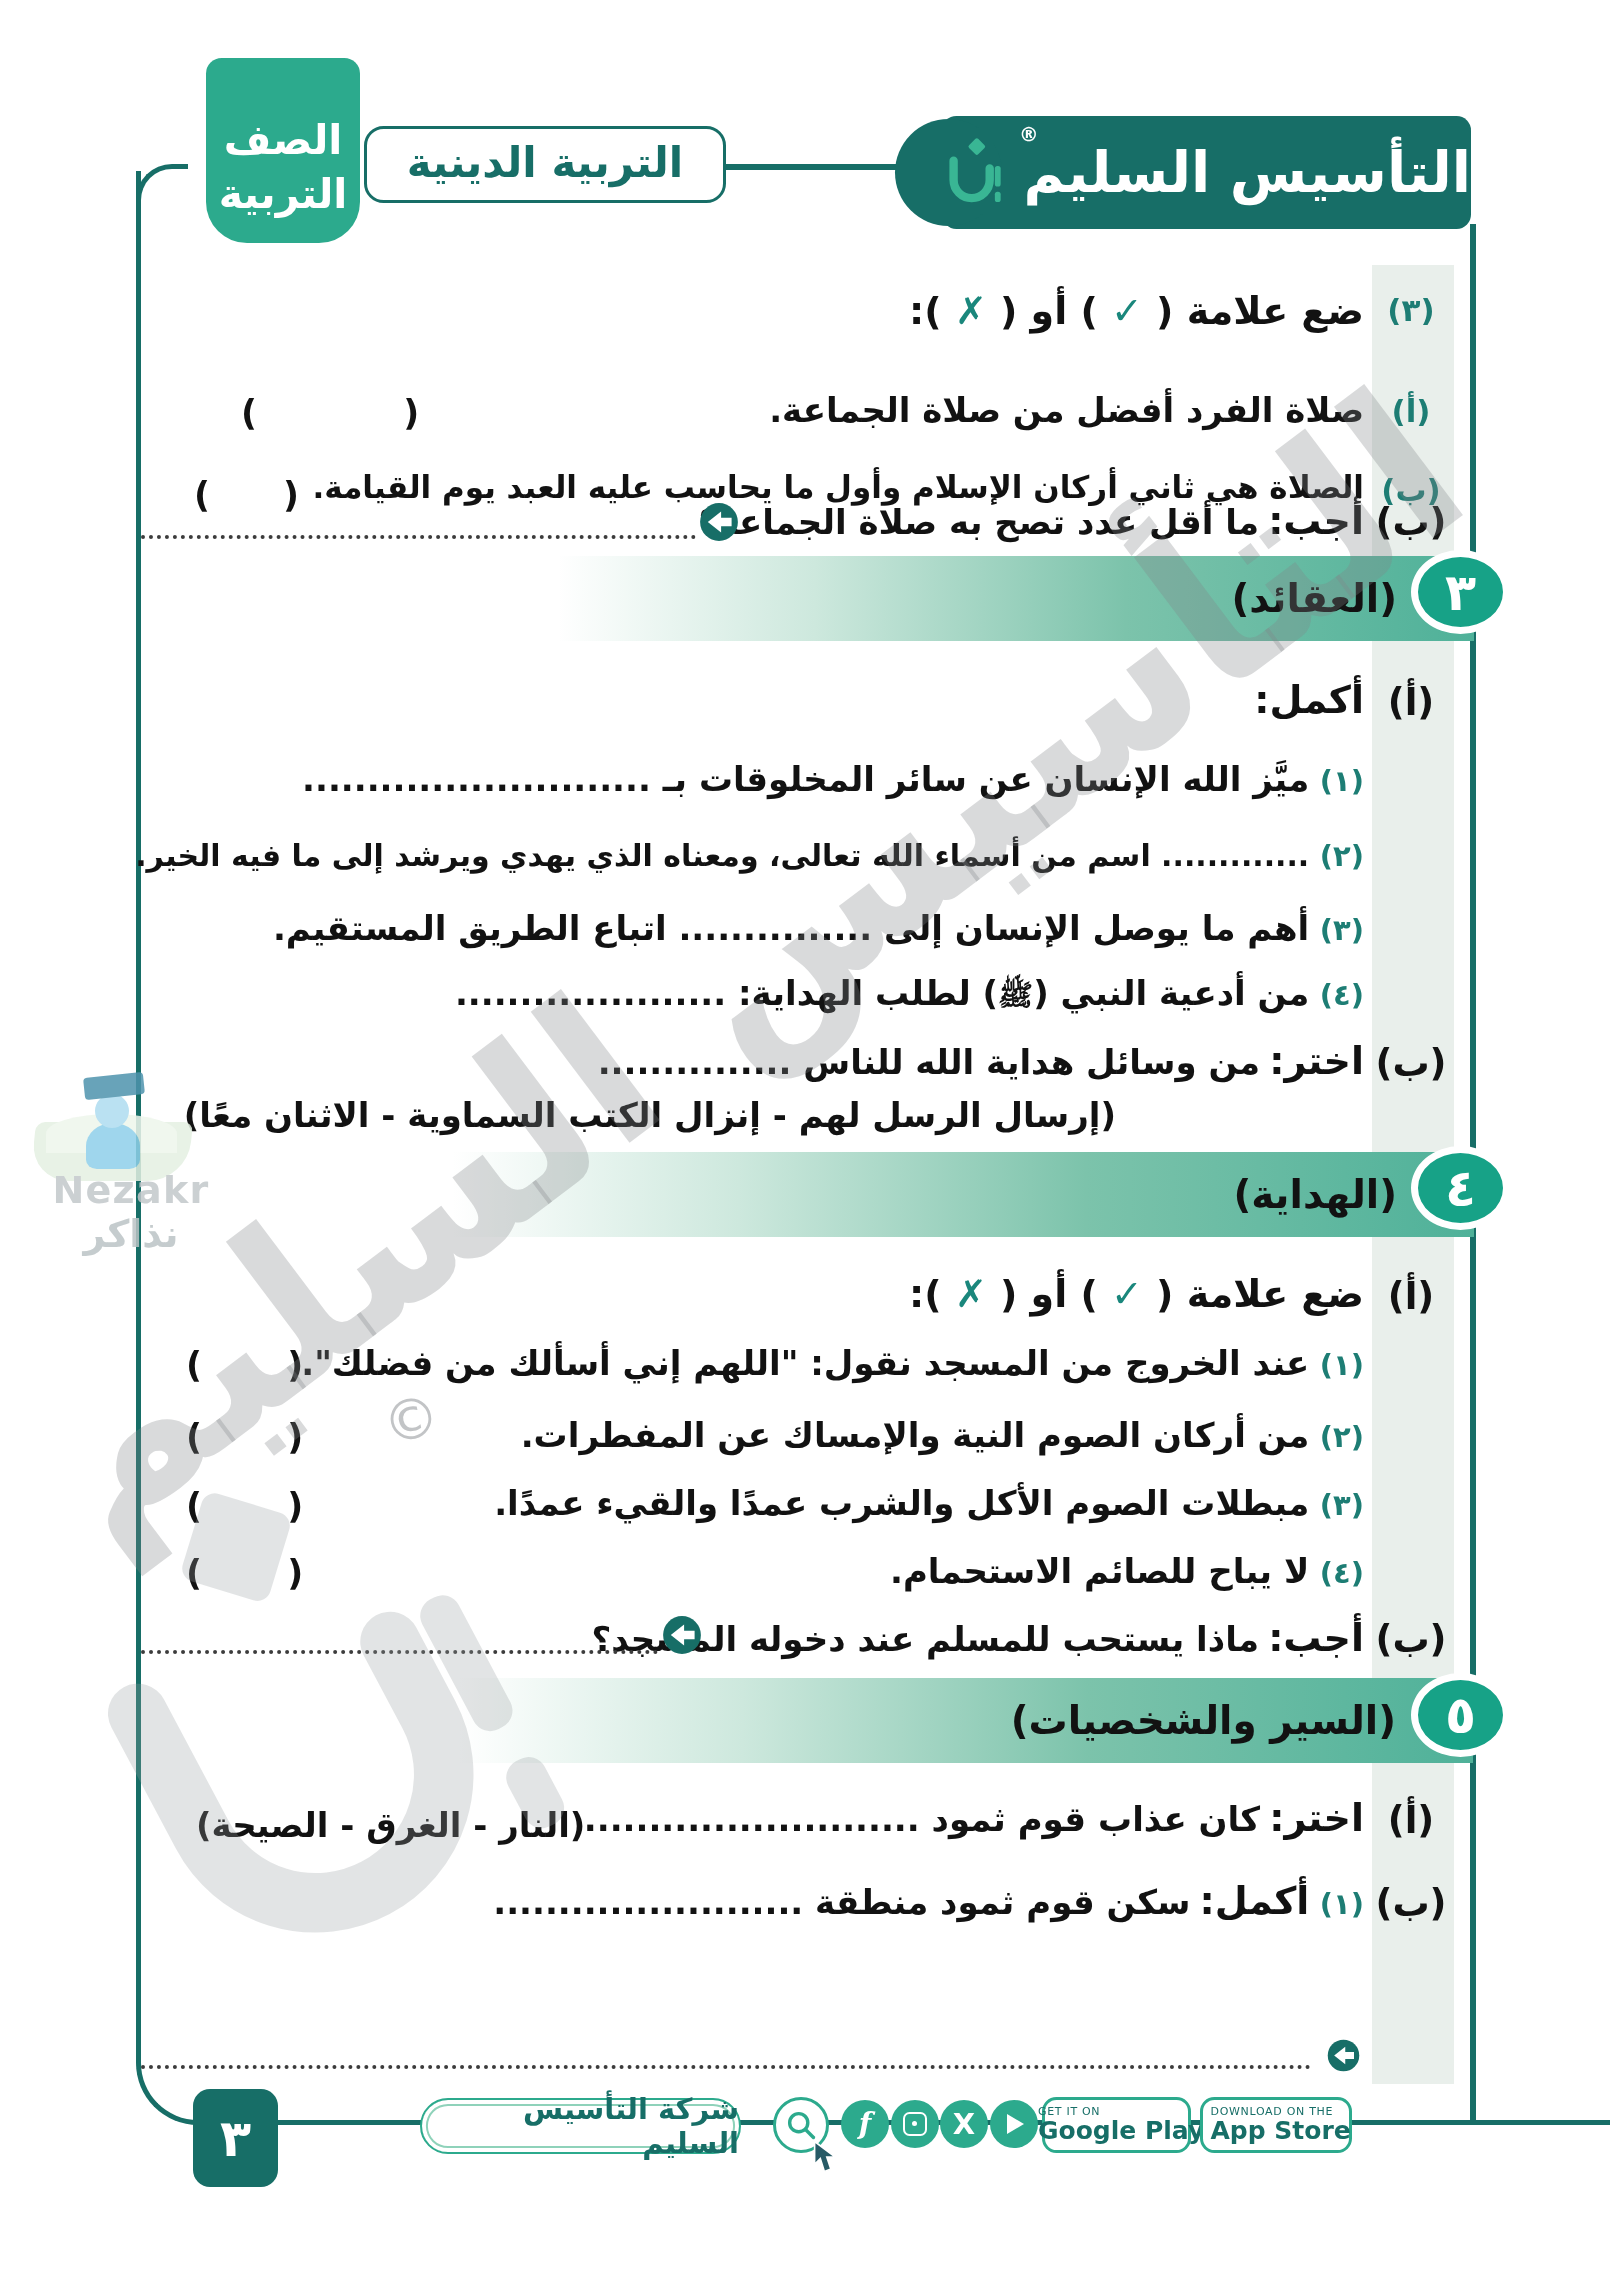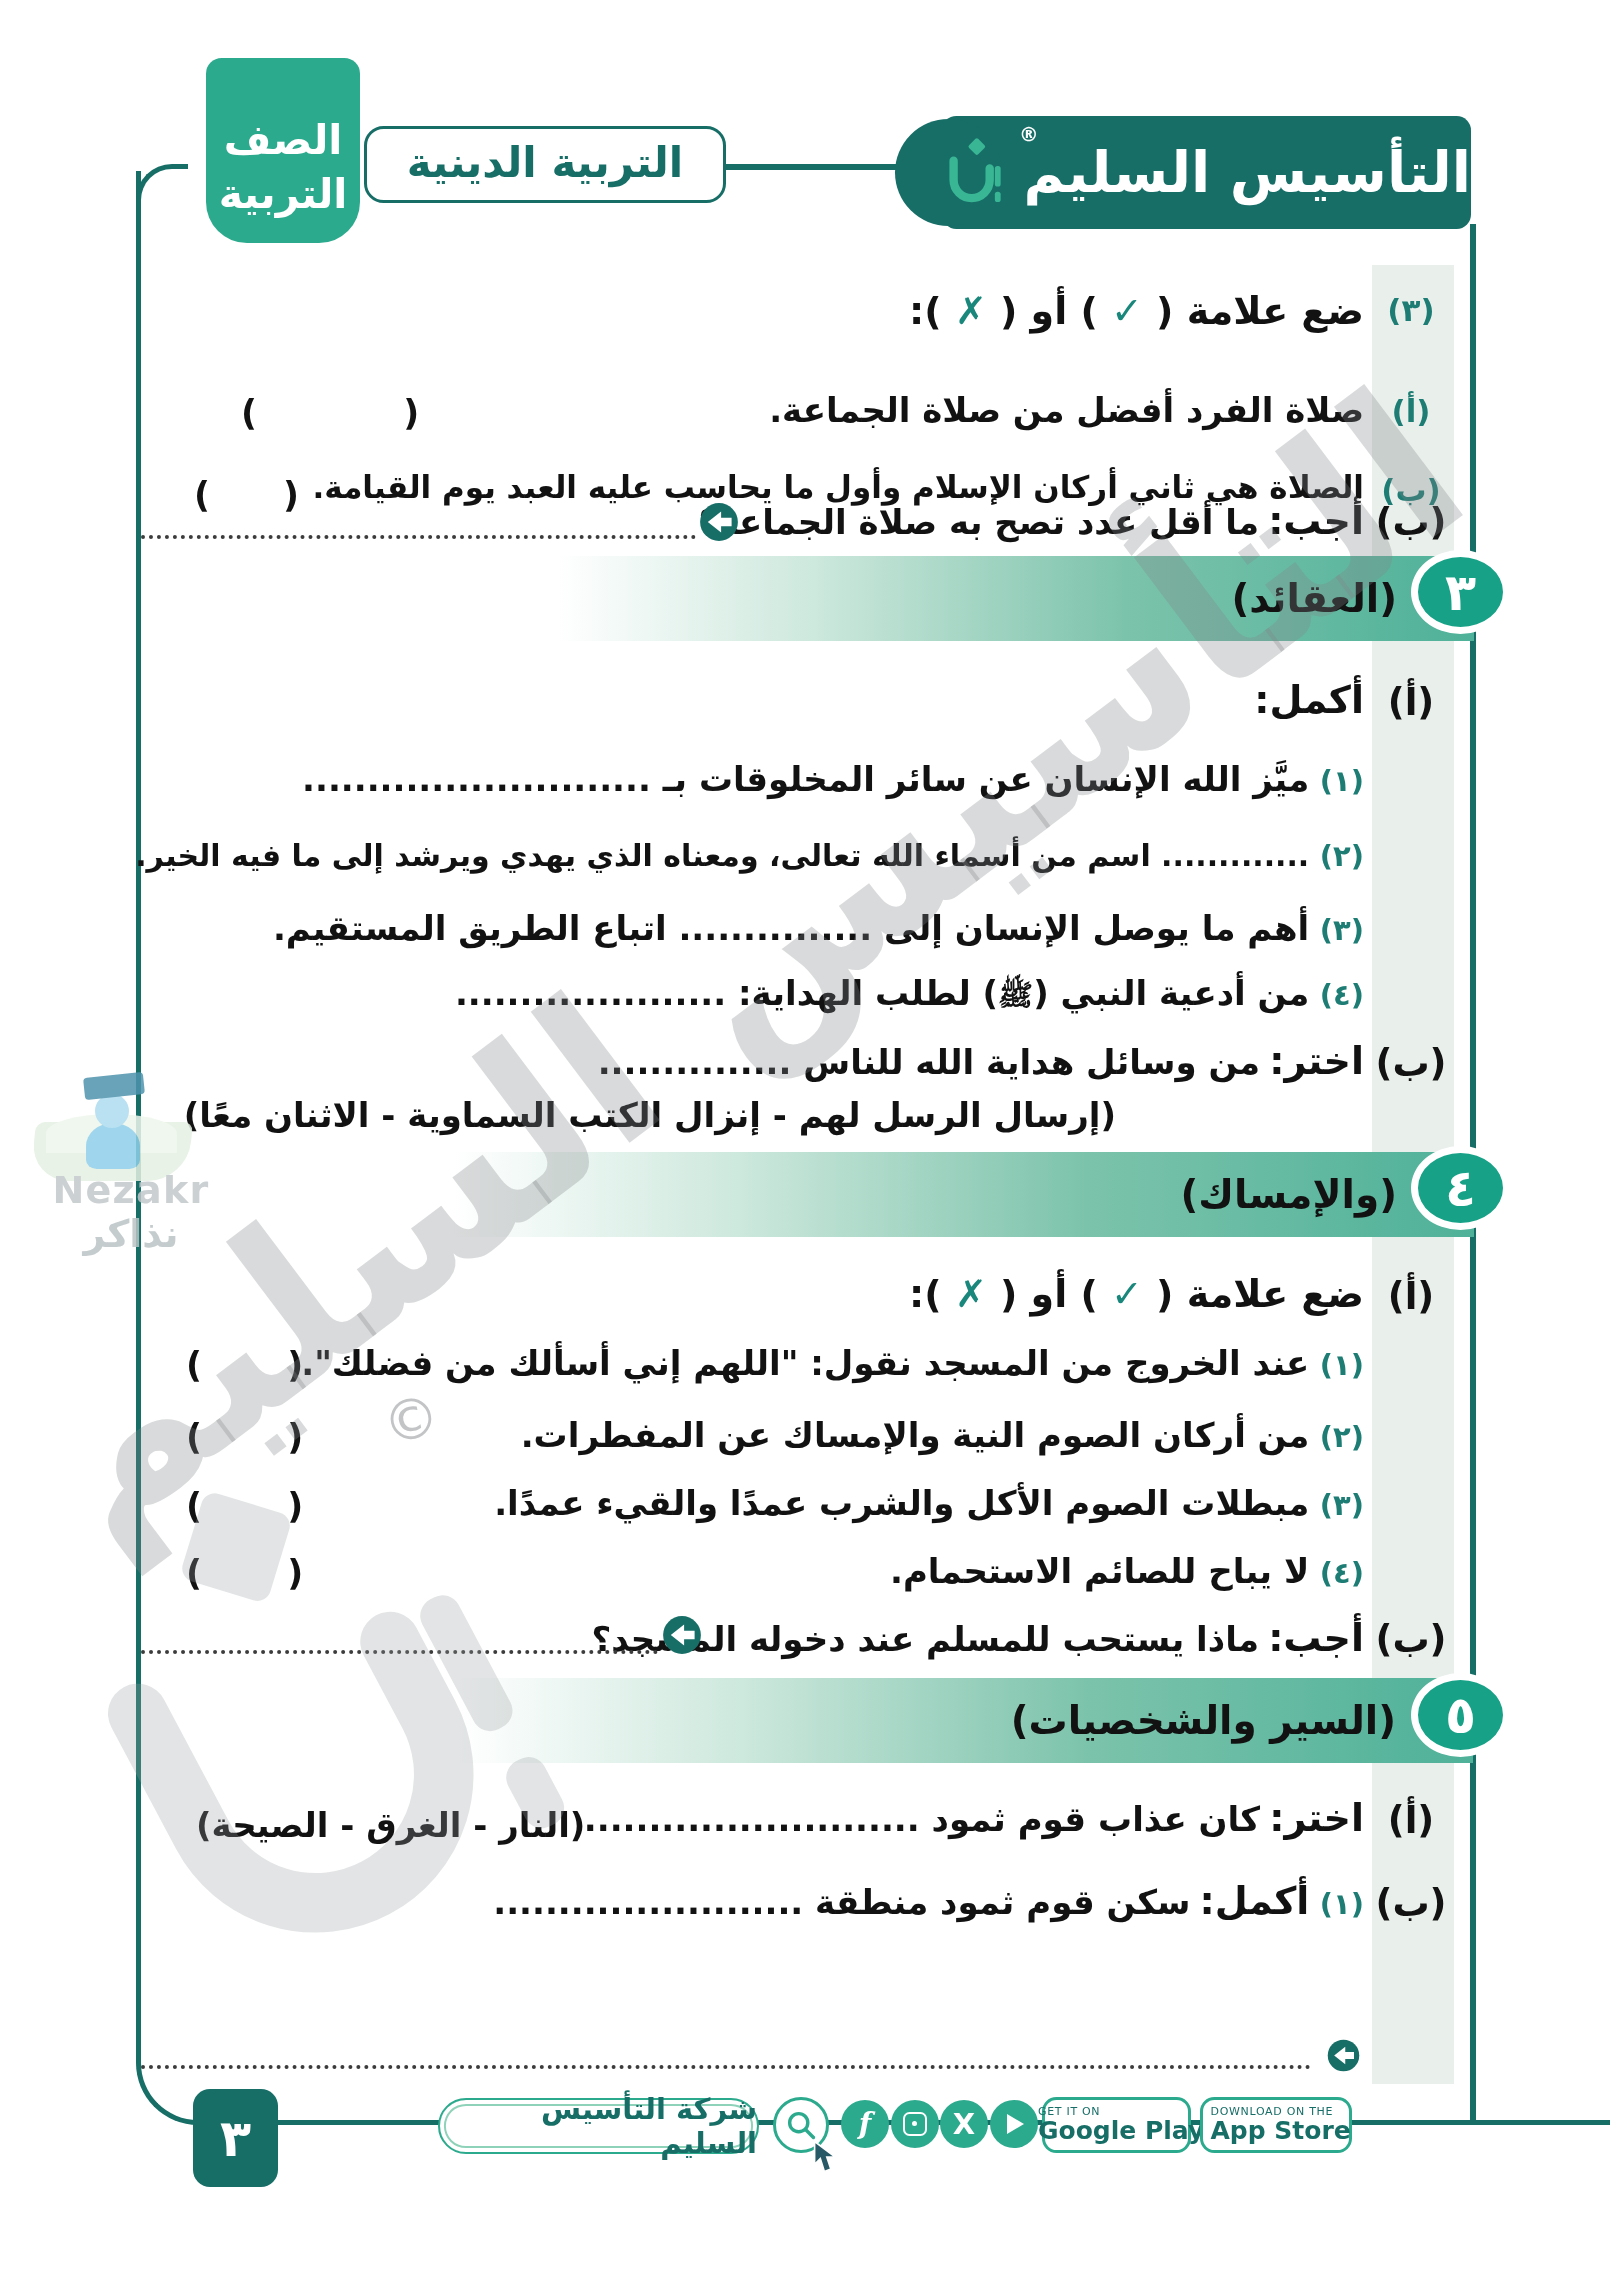--- a/index.html
+++ b/index.html
@@ -67,21 +67,21 @@
   .nez .book2{position:absolute;left:39px;top:51px;width:131px;height:39px;background:#eef6ec;border-radius:50% 50% 0 0}
   .nez .head{position:absolute;left:88px;top:31px;width:34px;height:34px;background:#aedcf0;border-radius:50%}
   .nez .body{position:absolute;left:79px;top:60px;width:54px;height:46px;background:#8fd0ea;border-radius:50% 50% 20% 20%}
   .nez .cap{position:absolute;left:77px;top:11.8px;width:60px;height:22px;background:#4e93ad;transform:rotate(-6deg);border-radius:3.9px}
   .nez .txt{position:absolute;left:0;top:105px;width:100%;text-align:center;font-size:38px;font-weight:800;color:#c3c8cb;direction:ltr;letter-spacing:1.3px}
   .nez .txt .ar{color:#bcc4c6}
 
   
   .pagetab{position:absolute;left:193px;top:2089px;width:85px;height:98px;background:var(--dk);border-radius:17px;
            color:#fff;font-size:51px;font-weight:800;display:flex;align-items:center;justify-content:center}
-  .pill{position:absolute;left:438px;top:2098px;width:321px;height:56px;background:#fff;border:2.6px solid var(--gr);border-radius:29px;
+  .pill{position:absolute;left:420px;top:2098px;width:321px;height:56px;background:#fff;border:2.6px solid var(--gr);border-radius:29px;
         box-shadow:inset 0 0 0 3.9px #fff,inset 0 0 0 5.9px #8fd2ba;color:var(--dk);font-weight:800;font-size:29px;
         display:flex;align-items:center;justify-content:center}
   .search{position:absolute;left:773px;top:2097px;width:56px;height:56px;background:#fff;border:3.3px solid var(--gr);border-radius:50%;
           display:flex;align-items:center;justify-content:center}
   .hand{position:absolute;left:800px;top:2138px}
   .soc{position:absolute;top:2100px;width:48px;height:48px;border-radius:50%;background:var(--gr);color:#fff;
        display:flex;align-items:center;justify-content:center;font-weight:800;font-size:29px;direction:ltr}
   .soc .igbox{width:23.6px;height:23.6px;border:2.6px solid #fff;border-radius:6.5px;position:relative}
   .soc .igbox::after{content:"";position:absolute;left:6.5px;top:6.5px;width:5.2px;height:5.2px;background:#fff;border-radius:50%}
   .soc .yt{width:0;height:0;border-left:17px solid #fff;border-top:10.5px solid transparent;border-bottom:10.5px solid transparent;margin-left:3.9px}
@@ -165,21 +165,21 @@
     <span class="num">(٤)</span><span>من أدعية النبي (</span><span class="saw">ﷺ</span><span>) لطلب الهداية: .....................</span>
   </div>
 
   <span class="smarker" style="top:1042px">(ب)</span>
   <div class="row" style="top:1095px;right:506px">(إرسال الرسل لهم - إنزال الكتب السماوية - الاثنان معًا)</div>
   <div class="row" style="top:1039px">
     <span class="verb">اختر:</span><span>من وسائل هداية الله للناس ...............</span>
   </div>
 
   <div class="band" style="left:453px;top:1152px;width:1021px">
-    <span class="title">(والإمساك)</span>
+    <span class="title">(الهداية)</span>
   </div>
   <div class="seccircle" style="top:1146px">
     <span>٤</span>
   </div>
 
   <span class="smarker" style="top:1275px">(أ)</span>
   <div class="row" style="top:1272px;font-weight:800;font-size:38px">
     <span>ضع علامة ( </span><span class="mark">✓</span><span> ) أو ( </span><span class="mark">✗</span><span> ):</span>
   </div>
 

